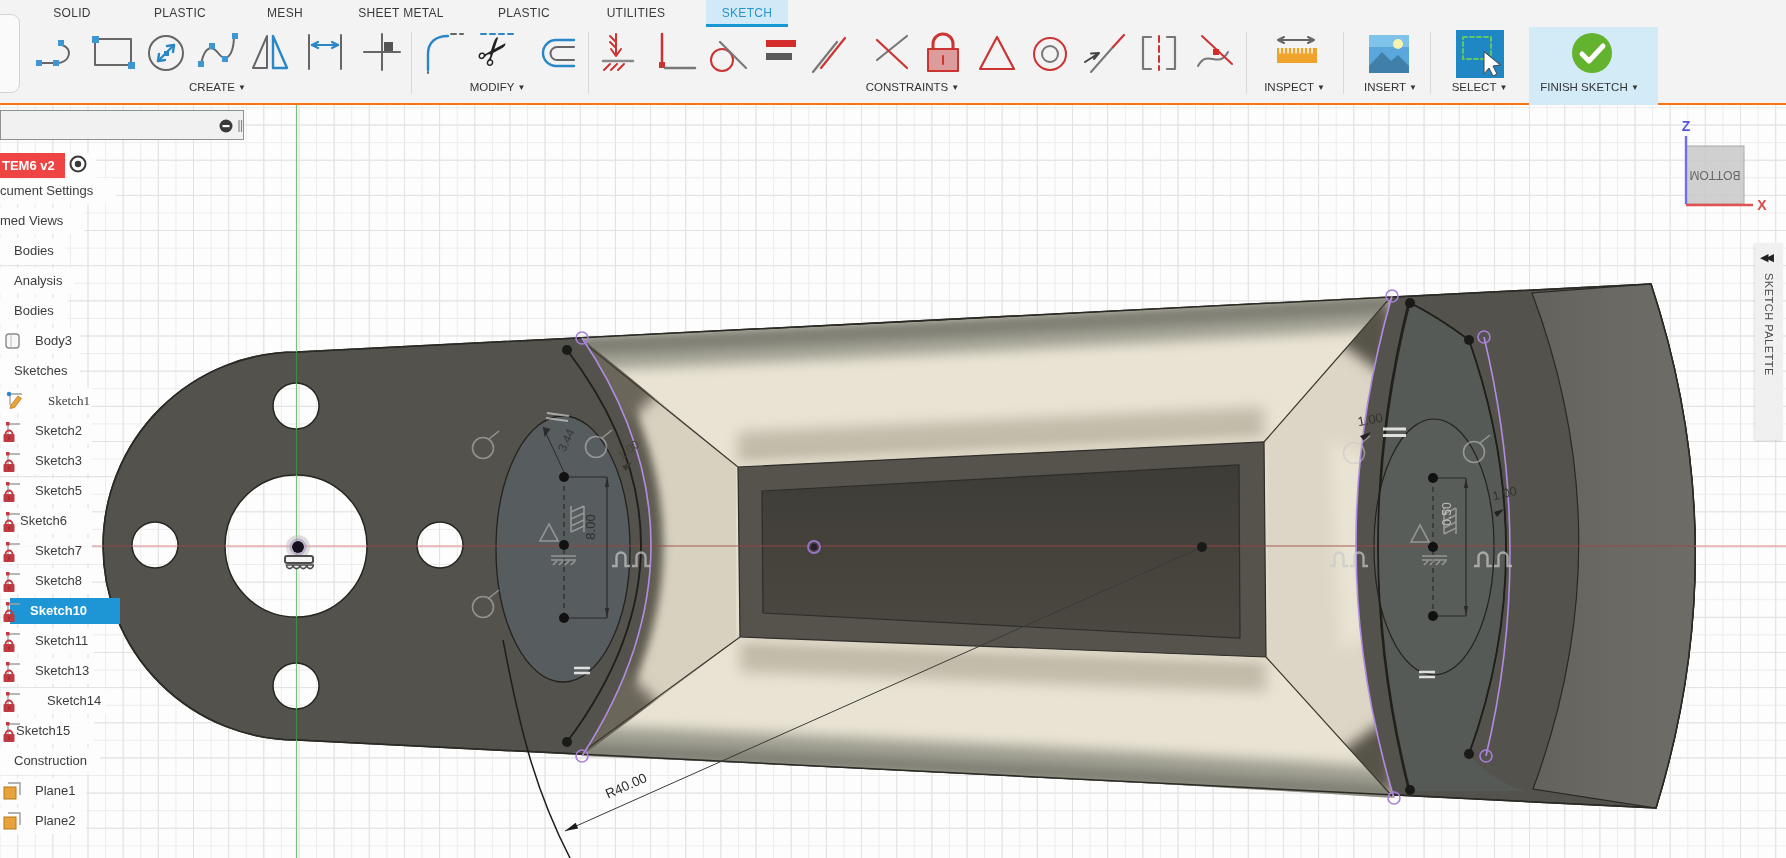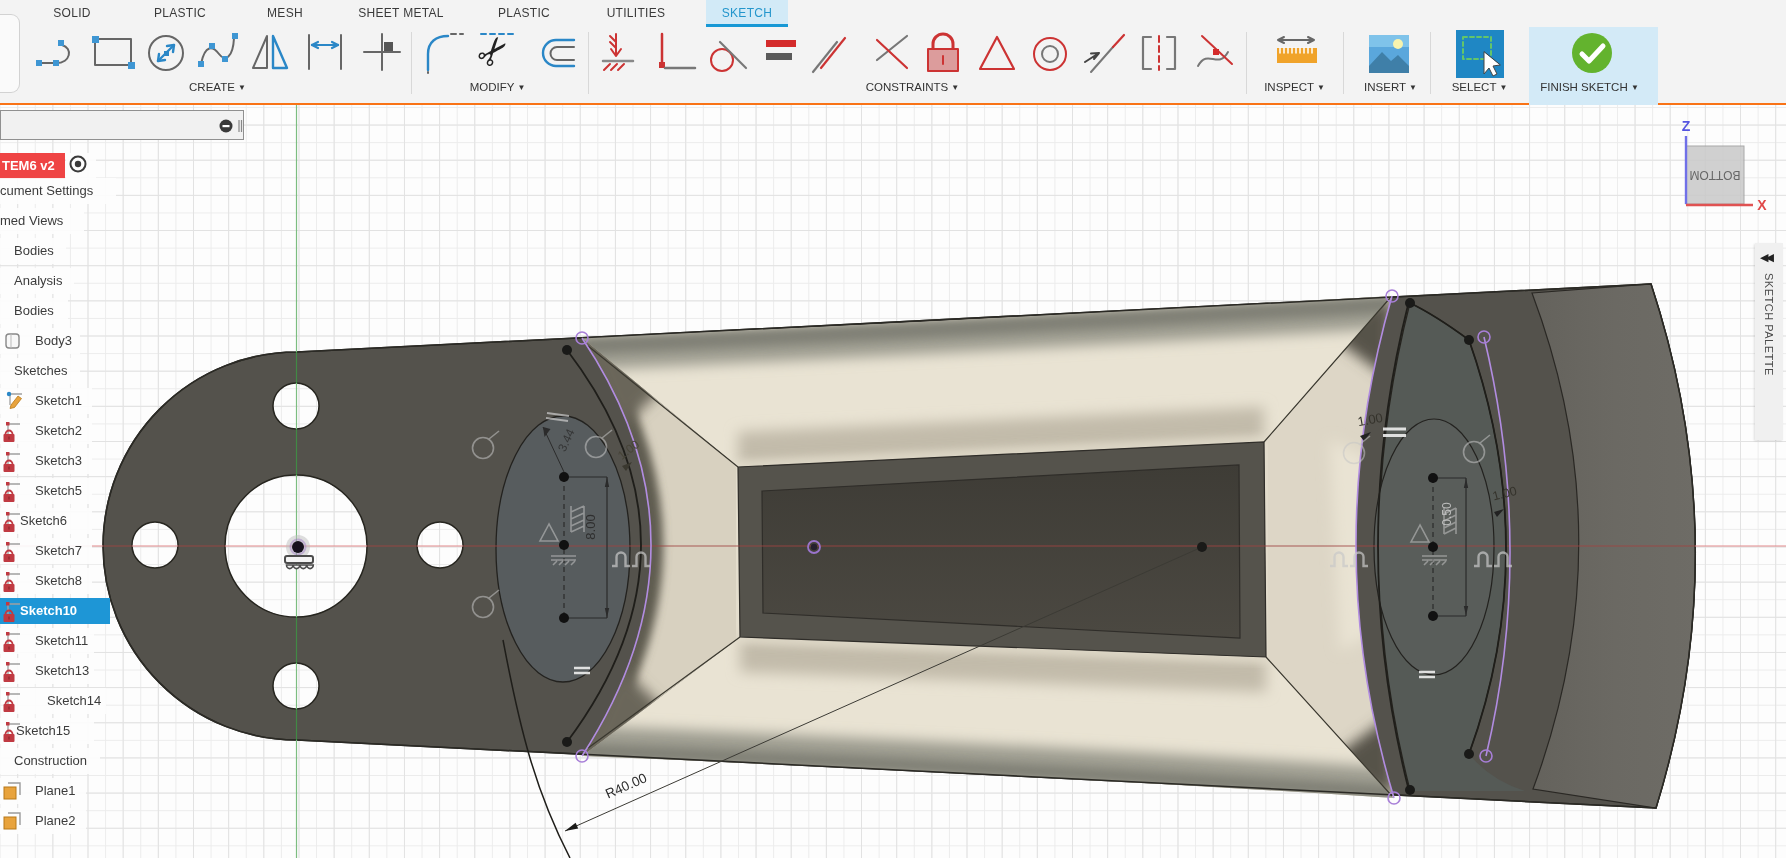--- a/index.html
+++ b/index.html
@@ -506,28 +506,28 @@
   <div class="brow" style="left:0;top:298px;width:68px;padding-left:14px;">Bodies</div>
   <div class="brow" style="left:0;top:328px;width:80px;"><svg class="tic" width="22" height="26">
         <rect x="4" y="6" width="13" height="14" rx="3" fill="#f8f8f8" stroke="#888" stroke-width="1.4"></rect>
         <path d="M9,6 v14" stroke="#bbb" stroke-width="1"></path>
       </svg><span style="margin-left:35px;">Body3</span></div>
   <div class="brow" style="left:0;top:358px;width:80px;padding-left:14px;">Sketches</div>
   <div class="brow sk" style="left:0;top:388px;width:92px;"><svg class="tic" width="22" height="26">
         <path d="M8,6 h12 M8,6 v11" stroke="#a0a0a0" stroke-width="1.3" fill="none"></path>
         <path d="M9,17 L16,8 l3.5,2.5 -7,9 -4.5,1 Z" fill="#e8a33d" stroke="#b87818" stroke-width="0.8"></path>
         <circle cx="7" cy="6" r="2.2" fill="#2a87c7"></circle>
-      </svg><span style="margin-left:0;">Sketch1</span></div>
+      </svg><span style="margin-left:13px;font-family:Liberation Serif, serif;">Sketch1</span></div>
   <div class="brow sk" style="left:0;top:418px;width:92px;">Sketch2</div>
   <div class="brow sk" style="left:0;top:448px;width:92px;">Sketch3</div>
   <div class="brow sk" style="left:0;top:478px;width:92px;">Sketch5</div>
   <div class="brow sk" style="left:0;top:508px;width:92px;padding-left:20px;">Sketch6</div>
   <div class="brow sk" style="left:0;top:538px;width:92px;">Sketch7</div>
   <div class="brow sk" style="left:0;top:568px;width:92px;">Sketch8</div>
-  <div class="brow sk sel" style="left:0;top:598px;width:110px;padding-left:20px;">Sketch10</div>
+  <div class="brow sk sel" style="left:10px;top:598px;width:110px;padding-left:20px;">Sketch10</div>
   <div class="brow sk" style="left:0;top:628px;width:94px;">Sketch11</div>
   <div class="brow sk" style="left:0;top:658px;width:94px;">Sketch13</div>
   <div class="brow sk" style="left:12px;top:688px;width:94px;">Sketch14</div>
   <div class="brow sk" style="left:0;top:718px;width:94px;padding-left:16px;">Sketch15</div>
   <div class="brow" style="left:0;top:748px;width:100px;padding-left:14px;">Construction</div>
   <div class="brow pl" style="left:0;top:778px;width:86px;">Plane1</div>
   <div class="brow pl" style="left:0;top:808px;width:86px;">Plane2</div>
   <svg width="30" height="858" style="position:absolute;left:0;top:0;">
     <g id="lockrow" transform="translate(0,431)">
       <path d="M8,-7 h12 M8,-7 v11" stroke="#a0a0a0" stroke-width="1.3" fill="none"></path>

